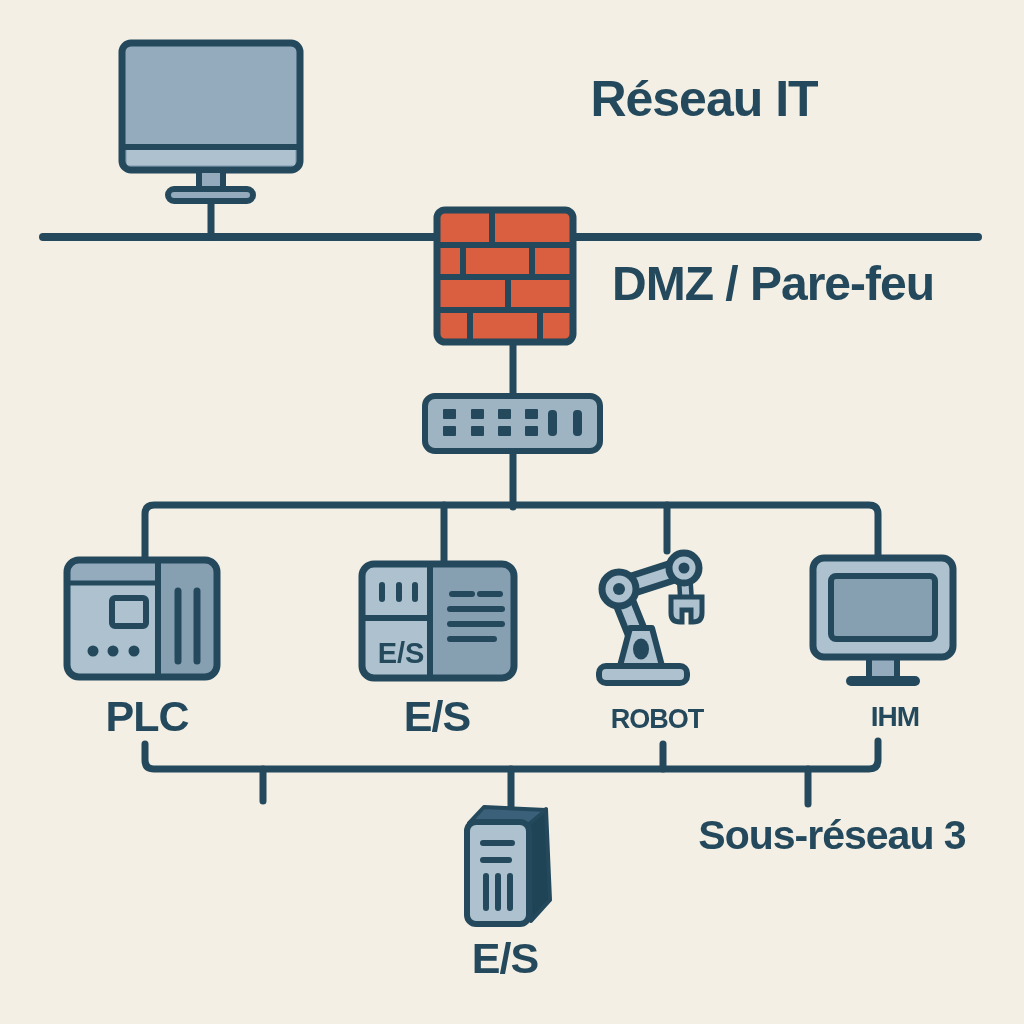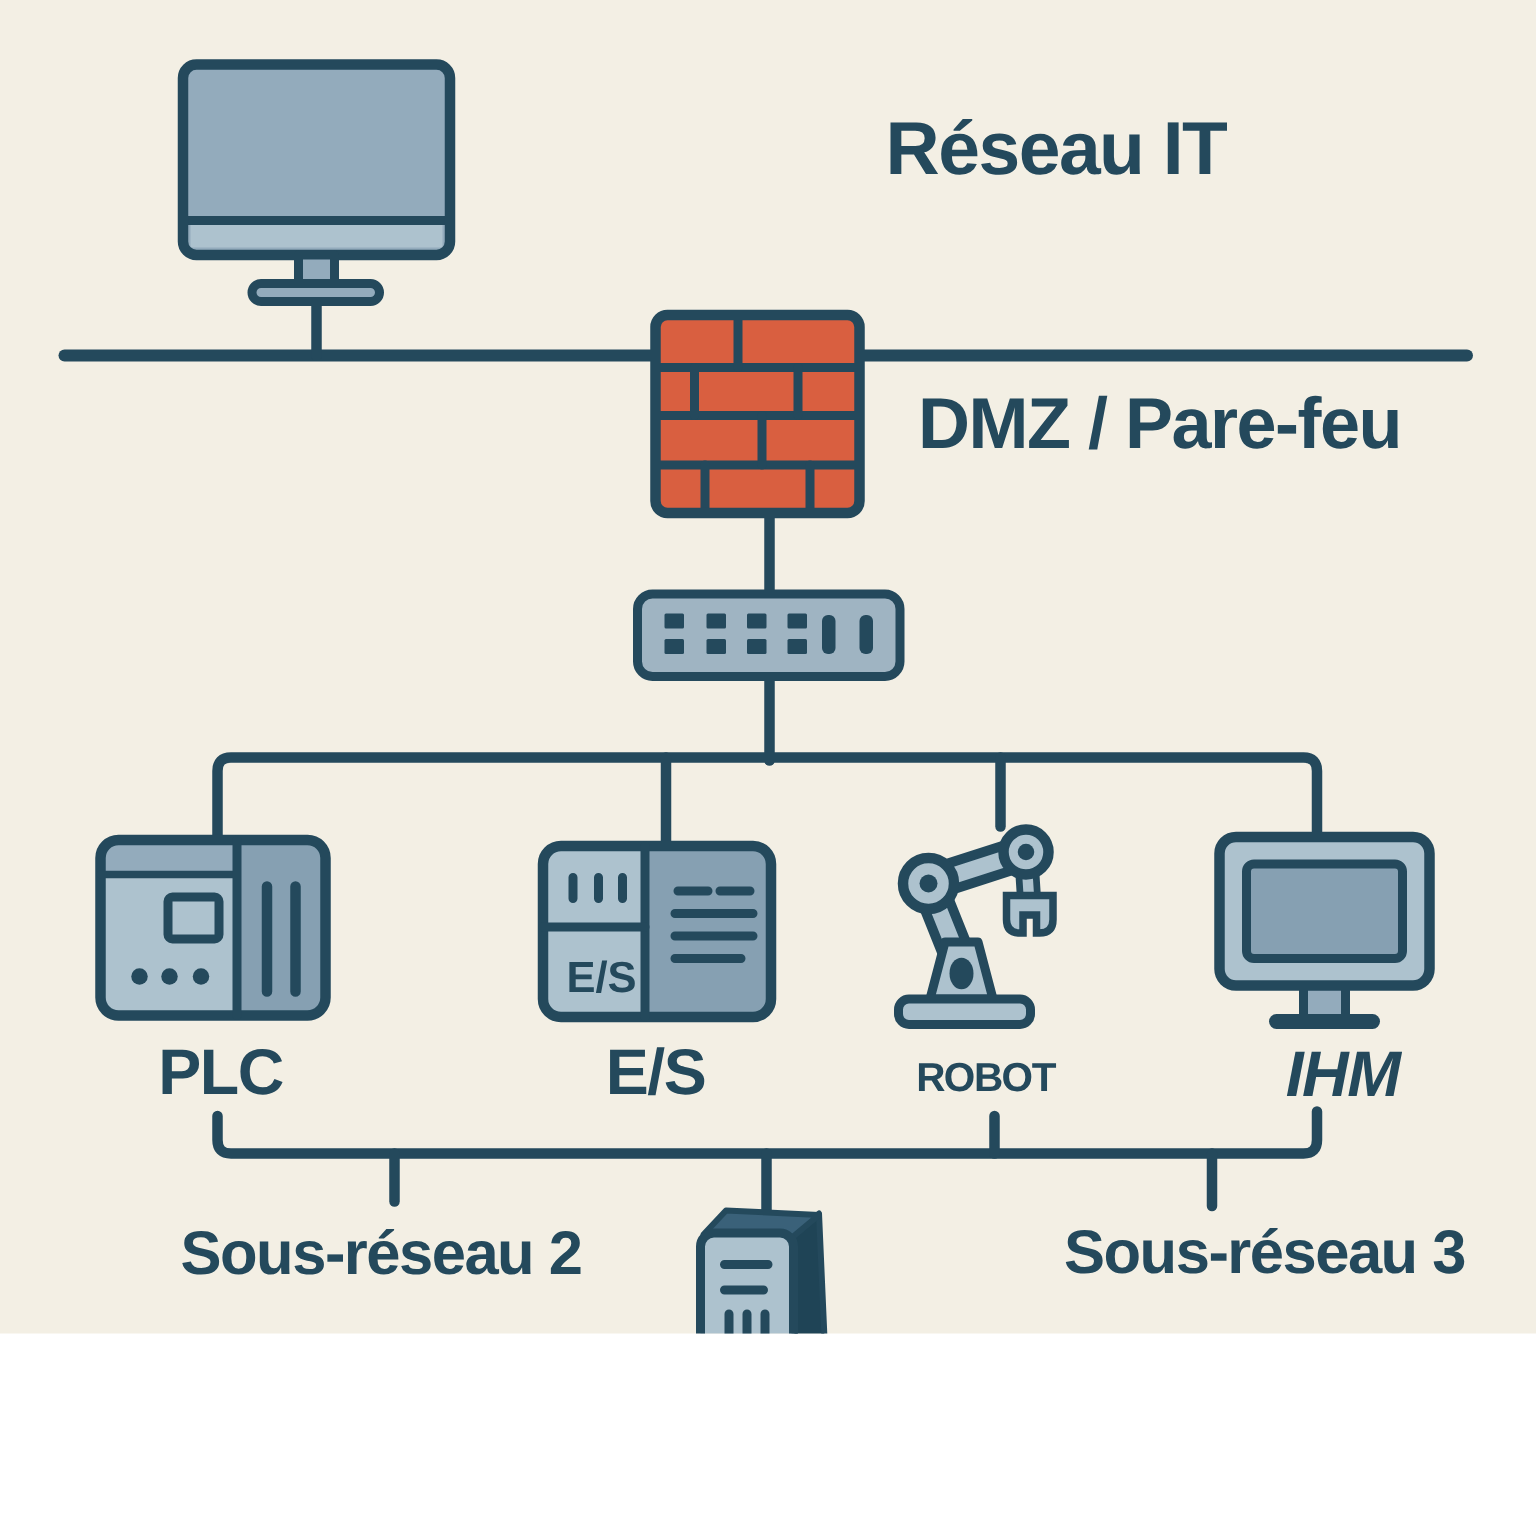--- a/index.html
+++ b/index.html
@@ -8,21 +8,21 @@
     --brick-red:#d95f40;
     --fill-light:#adc2ce;
     --fill-mid:#93abbc;
     --fill-dark:#86a0b2;
     --switch-fill:#9fb4c2;
     --tower-top:#3a6179;
     --tower-side:#1f4456;
   }
   html,body{margin:0;padding:0;}
   .canvas{
-    position:relative;width:1024px;height:889px;
+    position:relative;width:1024px;height:1024px;
     background:var(--background);overflow:hidden;
     font-family:"Liberation Sans",sans-serif;
   }
   .canvas svg{position:absolute;left:0;top:0;}
   .label{
     position:absolute;transform:translate(-50%,-50%);
     font-weight:700;color:var(--ink);white-space:nowrap;letter-spacing:-1px;
   }
   
   .ln{stroke:var(--ink);stroke-width:7;fill:none;stroke-linecap:round;stroke-linejoin:round;}
@@ -145,18 +145,17 @@
       <path d="M483 843 H512 M483 860 H509" class="ln ln6"></path>
       <path d="M486 876 V908 M498 876 V908 M510 876 V908" class="ln ln6"></path>
     </g>
   </svg>
 
   <div class="label" style="left:704px;top:99px;font-size:50px;">Réseau IT</div>
   <div class="label" style="left:773px;top:283px;font-size:48px;">DMZ / Pare-feu</div>
   <div class="label" style="left:147px;top:716px;font-size:43px;">PLC</div>
   <div class="label" style="left:437px;top:716px;font-size:43px;">E/S</div>
   <div class="label" style="left:657px;top:719px;font-size:27px;">ROBOT</div>
-  <div class="label" style="left:895px;top:717px;font-size:43px;font-style:italic;">IHM</div>
-  <div class="label" style="left:254px;top:836px;font-size:41px;">Sous-réseau 2</div>
-  <div class="label" style="left:832px;top:835px;font-size:41px;margin-left:11px;">Sous-réseau 3</div>
+  <div class="label" style="left:895px;top:717px;font-size:28px;">IHM</div>
+  <div class="label" style="left:832px;top:835px;font-size:41px;">Sous-réseau 3</div>
   <div class="label" style="left:505px;top:958px;font-size:43px;">E/S</div>
   <div class="label" style="left:401px;top:653px;font-size:29px;letter-spacing:0;">E/S</div>
 </div>
 
 </body></html>

